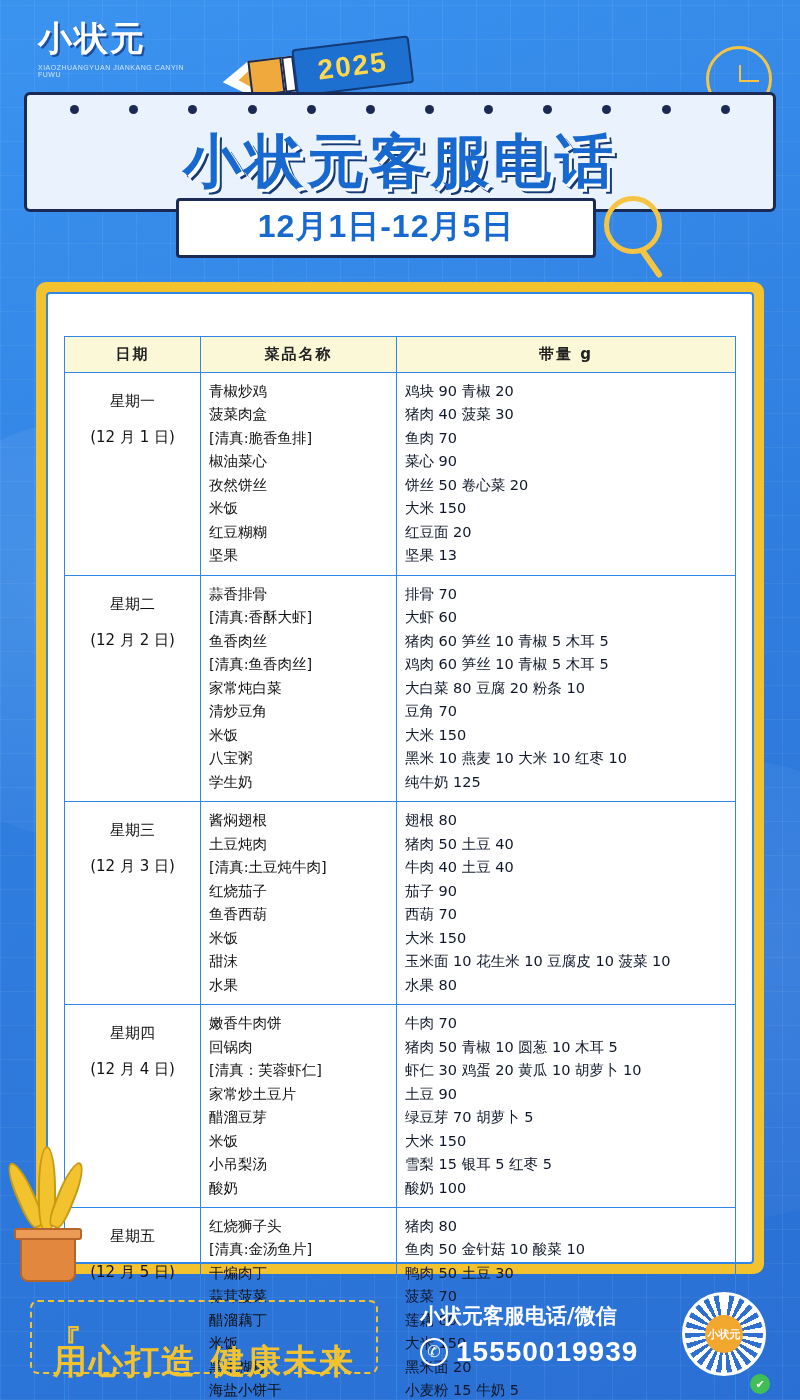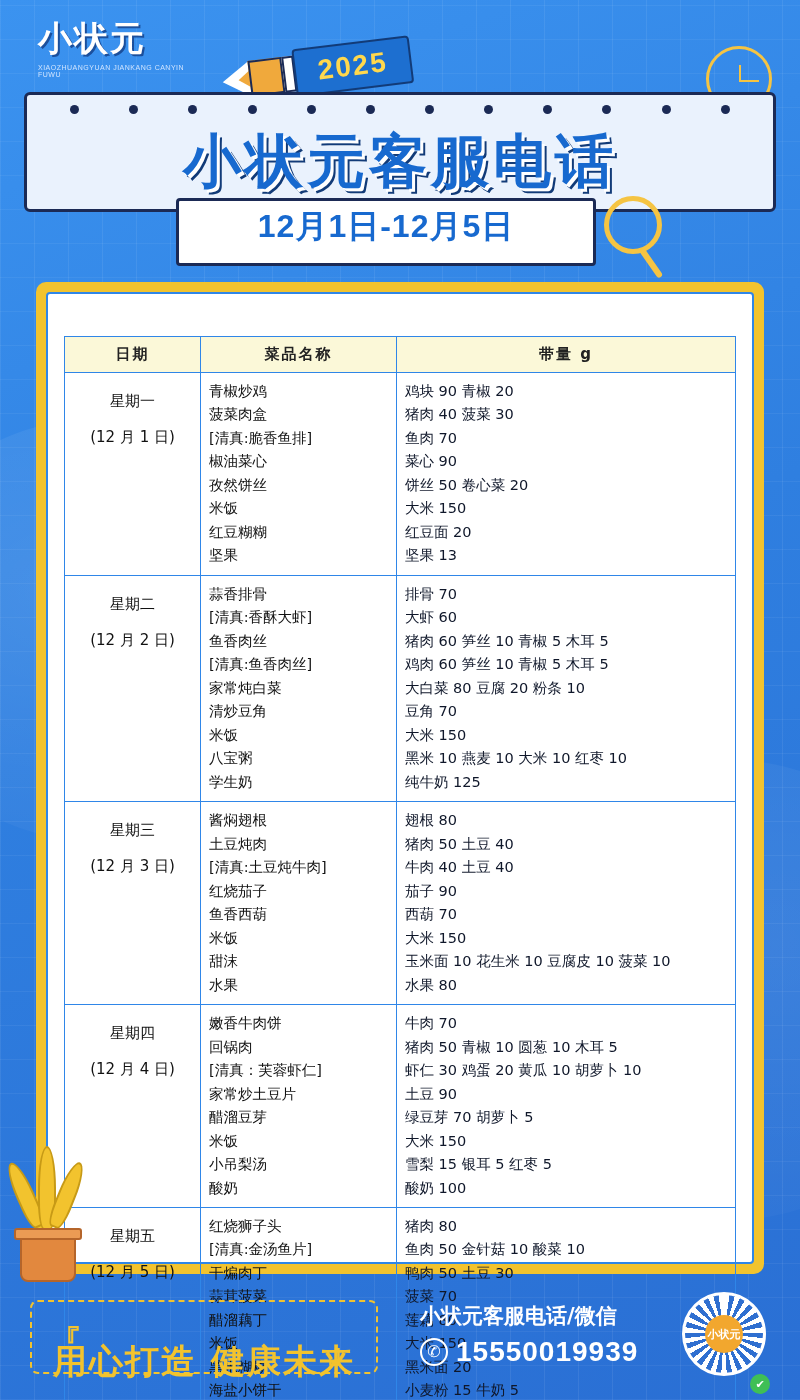--- a/index.html
+++ b/index.html
@@ -81,21 +81,21 @@
   .dot-row { position:absolute; left:0; right:0; top:10px; display:flex; justify-content:space-around; padding:0 18px; }
   .dot { width:9px; height:9px; border-radius:50%; background:#1b2a55; }
   .main-title {
     position:absolute; left:0; right:0; top:28px;
     text-align:center; font-size:58px; font-weight:bold; color:#1769cf;
     letter-spacing:4px;
     text-shadow: 3px 3px 0 #ffffff, 5px 5px 0 #123b78;
     font-family: "DejaVu Sans", sans-serif;
   }
   .date-banner {
-    position:absolute; left:176px; top:198px; width:420px; height:68px;
+    position:absolute; left:176px; top:198px; width:420px; height:60px;
     background:#ffffff; border:3px solid #1b2a55; border-radius:4px;
     color:#1769cf; font-size:32px; font-weight:bold; text-align:center; line-height:50px;
     letter-spacing:1px;
   }
   .magnifier {
     position:absolute; left:604px; top:196px; width:58px; height:58px;
     border:5px solid #f5c443; border-radius:50%;
   }
   .magnifier-handle {
     position:absolute; left:648px; top:246px; width:6px; height:34px; background:#f5c443;

